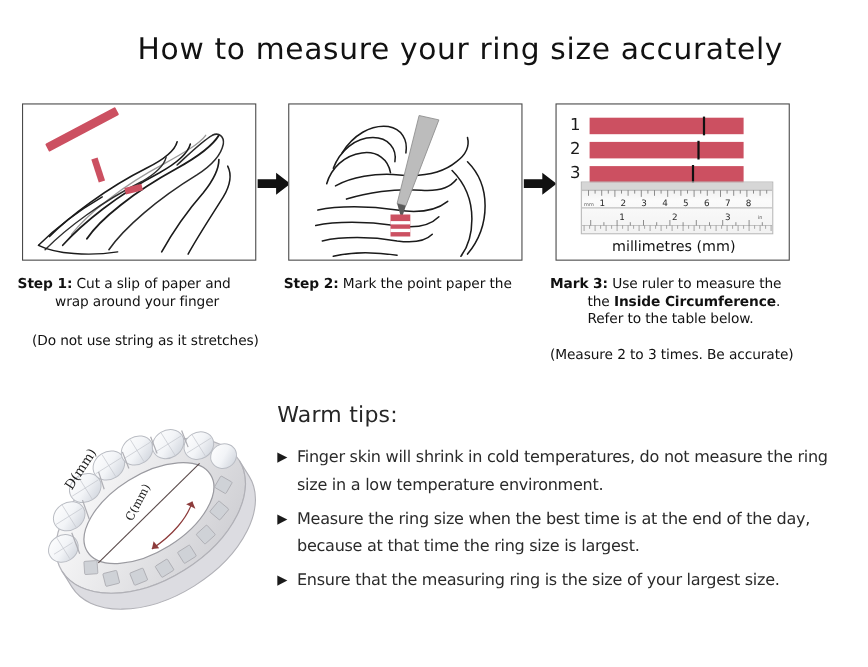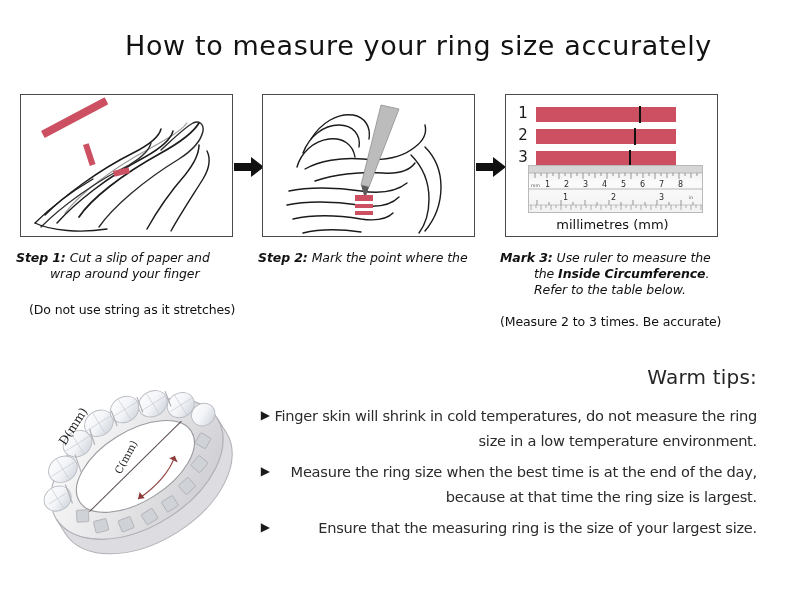--- a/index.html
+++ b/index.html
@@ -64,21 +64,20 @@
   #arrow-2 { left: 476px; }
 
   
   .step-caption {
     position: absolute;
     font-family: "DejaVu Sans", sans-serif;
     font-size: 12.5px;
     line-height: 16px;
     color: #111111;
     letter-spacing: -0.1px;
-    font-style: italic;
   }
   .step-caption .lbl { font-weight: bold; }
   .step-caption .ind { display: block; padding-left: 34px; }
   .step-caption .ind-b { display: block; padding-left: 34px; }
   .step-caption b { font-weight: bold; }
 
   #caption-1 { top: 250px; left: 16px;  width: 230px; }
   #caption-2 { top: 250px; left: 258px; width: 232px; }
   #caption-3 { top: 250px; left: 500px; width: 245px; }
 
@@ -174,21 +173,20 @@
     transform-origin: left top;
     font-size: 10.5px;
   }
 
   
   #tips-block {
     position: absolute;
     left: 252px;
     top: 365px;
     width: 505px;
-    text-align: right;
   }
   #tips-heading {
     font-family: "DejaVu Sans", sans-serif;
     font-size: 20px;
     color: #262626;
     margin-bottom: 14px;
     letter-spacing: 0.2px;
   }
   .tip-item {
     display: flex;
@@ -434,21 +432,21 @@
 
 <div class="step-caption" id="caption-1">
   <span class="lbl">Step 1:</span>
   <span>Cut a slip of paper and</span>
   <span class="ind">wrap around your finger</span>
 </div>
 <div class="step-note" id="note-1">(Do not use string as it stretches)</div>
 
 <div class="step-caption" id="caption-2">
   <span class="lbl">Step 2:</span>
-  <span>Mark the point where the</span>
+  <span>Mark the point paper the</span>
 </div>
 
 <div class="step-caption" id="caption-3">
   <span class="lbl">Mark 3:</span>
   <span>Use ruler to measure the</span>
   <span class="ind-b"><span>the </span><b>Inside Circumference</b><span>.</span></span>
   <span class="ind">Refer to the table below.</span>
 </div>
 <div class="step-note" id="note-3">(Measure 2 to 3 times. Be accurate)</div>
 

